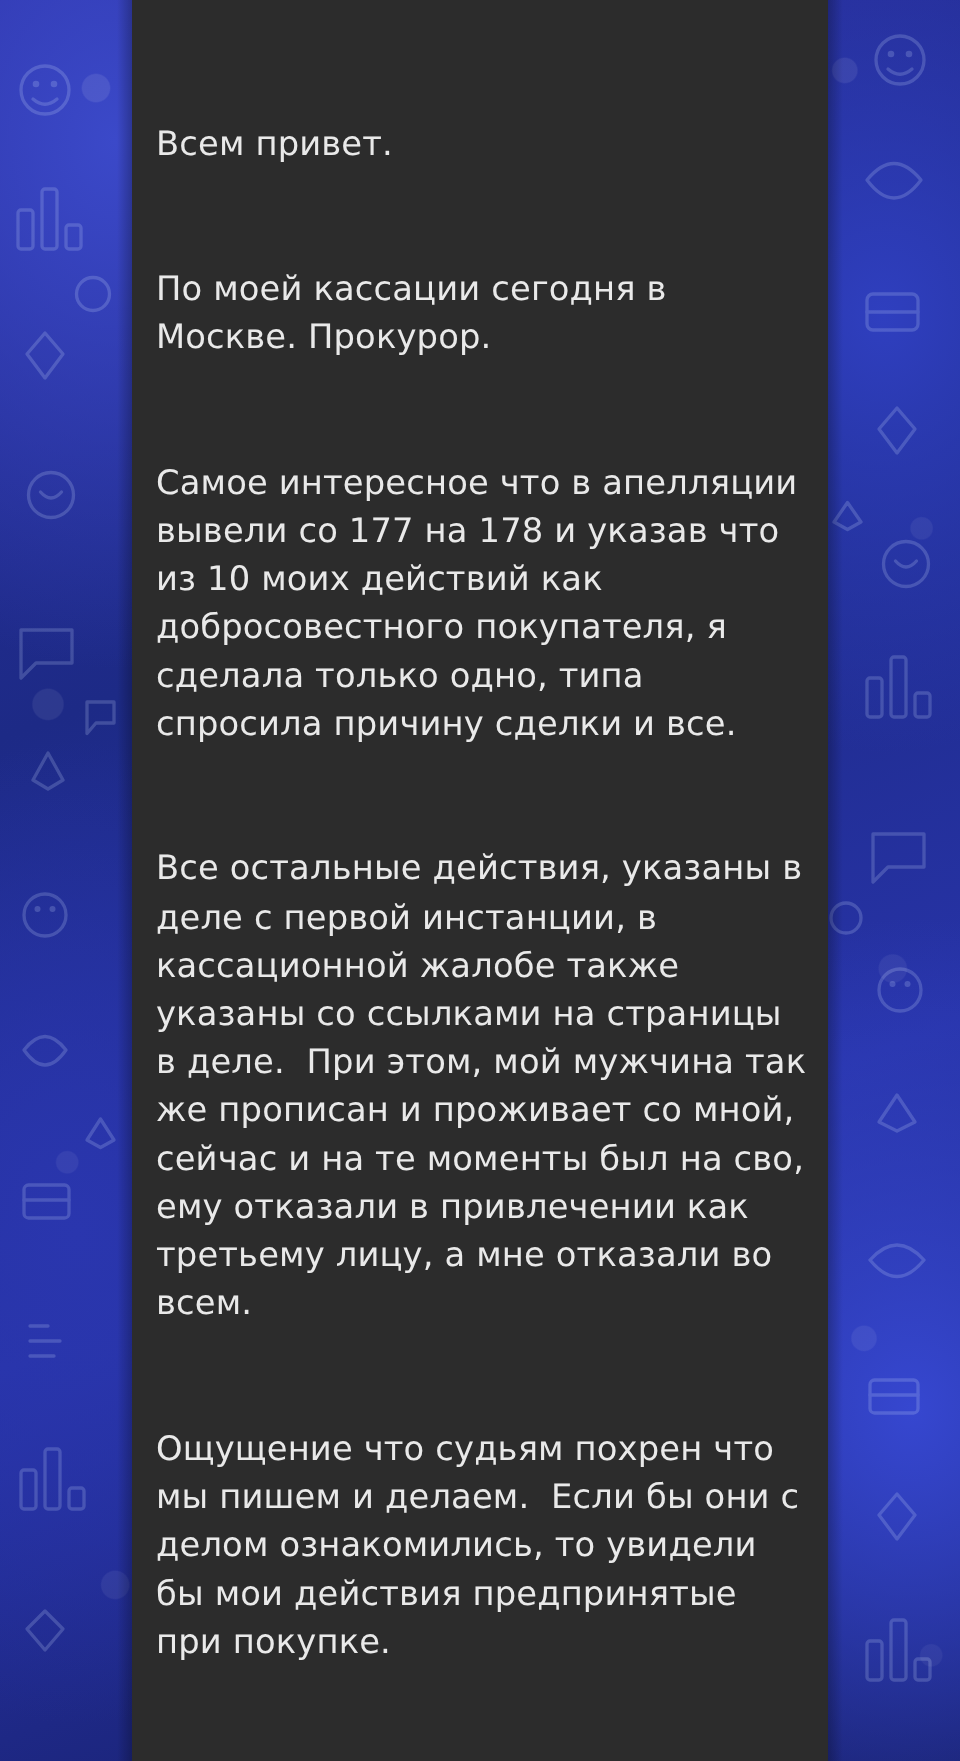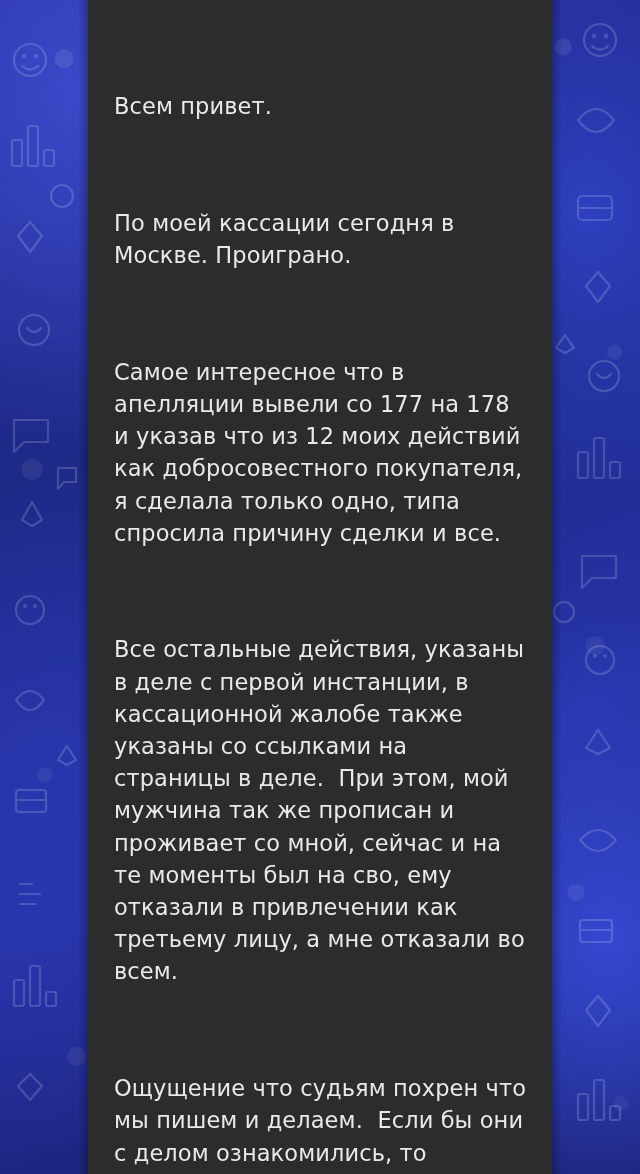--- a/index.html
+++ b/index.html
@@ -75,21 +75,21 @@
   }
   .msg-text {
     font-size: 22.5px;
     line-height: 32.2px;
     letter-spacing: 0.1px;
     white-space: pre-wrap;
     word-wrap: break-word;
     margin-top: 2px;
   }
   .msg-text p {
-    margin: 10px;
+    margin: 0;
   }
 
   
   .bubble-shadow {
     position: absolute;
     top: 0;
     width: 10px;
     height: 1174px;
     pointer-events: none;
   }
@@ -159,22 +159,22 @@
   </svg>
 </div>
 
 <div class="bubble-shadow left"></div>
 <div class="bubble-shadow right"></div>
 
 <div class="bubble">
   <div class="sender"></div>
   <div class="msg-text">
     <p>Всем привет.</p>
-    <p>По моей кассации сегодня в Москве. Проиграно.</p>
-    <p>Самое интересное что в апелляции вывели со 177 на 178 и указав что из 12 моих действий как добросовестного покупателя, я сделала только одно, типа спросила причину сделки и все.</p>
+    <p>По моей кассации сегодня в Москве. Прокурор.</p>
+    <p>Самое интересное что в апелляции вывели со 177 на 178 и указав что из 10 моих действий как добросовестного покупателя, я сделала только одно, типа спросила причину сделки и все.</p>
     <p>Все остальные действия, указаны в деле с первой инстанции, в кассационной жалобе также указаны со ссылками на страницы в деле.  При этом, мой мужчина так же прописан и проживает со мной, сейчас и на те моменты был на сво, ему отказали в привлечении как третьему лицу, а мне отказали во всем.</p>
     <p>Ощущение что судьям похрен что мы пишем и делаем.  Если бы они с делом ознакомились, то увидели бы мои действия предпринятые при покупке.</p>
     
     
     
     
   </div>
 </div>
 
 </body></html>

